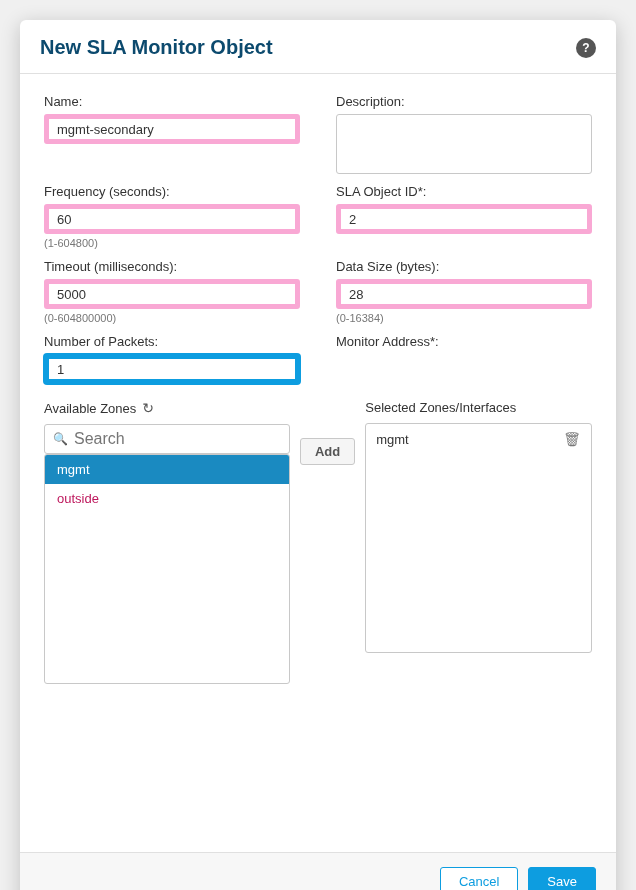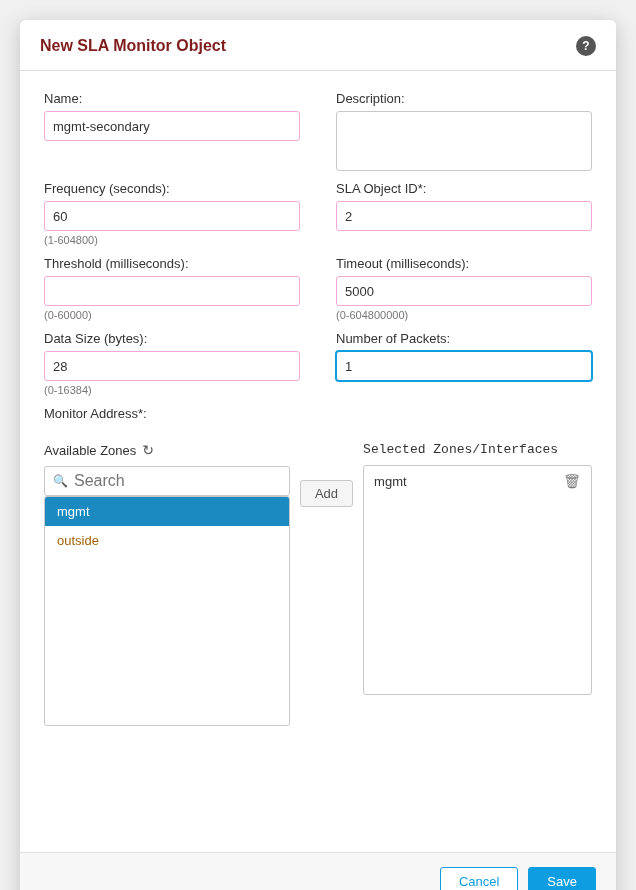--- a/index.html
+++ b/index.html
@@ -30,23 +30,23 @@
 
     .dialog-header {
       display: flex;
       align-items: center;
       justify-content: space-between;
       padding: 16px 20px 14px 20px;
       border-bottom: 1px solid #e0e0e0;
     }
 
     .dialog-title {
-      font-size: 16px;
+      font-size: 20px;
       font-weight: 600;
-      color: #7f1d1d;
+      color: #0c4a6e;
     }
 
     .help-icon {
       width: 20px;
       height: 20px;
       border-radius: 50%;
       background: #555;
       color: #fff;
       display: flex;
       align-items: center;
@@ -85,21 +85,21 @@
 
     .form-hint {
       font-size: 11px;
       color: #777;
       margin-top: 3px;
     }
 
     .form-input {
       width: 100%;
       height: 30px;
-      border: 1px solid #f9a8d4;
+      border: 5px solid #f9a8d4;
       border-radius: 3px;
       padding: 4px 8px;
       font-size: 13px;
       color: #333;
       outline: none;
       background: #fff;
     }
 
     .form-input.active {
       border-color: #0d9de0;
@@ -183,21 +183,21 @@
       border: 1px solid #c8c8c8;
       border-radius: 3px;
       height: 230px;
       overflow-y: auto;
       background: #fff;
     }
 
     .zone-item {
       padding: 7px 12px;
       cursor: pointer;
-      color: #a16207;
+      color: #be185d;
     }
 
     .zone-item.selected {
       background: #1a8ac1;
       color: #fff;
     }
 
     .add-btn-container {
       display: flex;
       align-items: center;
@@ -206,28 +206,28 @@
     }
 
     .add-btn {
       padding: 5px 14px;
       border: 1px solid #c8c8c8;
       border-radius: 3px;
       background: #f5f5f5;
       color: #555;
       cursor: pointer;
       font-size: 13px;
+      font-weight: bold;
     }
 
     .selected-zones-label {
       font-size: 13px;
       color: #333;
       margin-bottom: 8px;
       font-weight: 400;
-      font-family: Liberation Mono, monospace;
     }
 
     .selected-zones-list {
       border: 1px solid #c8c8c8;
       border-radius: 3px;
       height: 230px;
       overflow-y: auto;
       background: #fff;
     }
 
@@ -303,25 +303,20 @@
         <label class="form-label">Frequency (seconds):</label>
         <input class="form-input" type="text" value="60" style="">
         <span class="form-hint">(1-604800)</span>
       </div>
 
       <div class="form-group">
         <label class="form-label">SLA Object ID*:</label>
         <input class="form-input" type="text" value="2" style="">
       </div>
 
-      <div class="form-group">
-        <label class="form-label">Threshold (milliseconds):</label>
-        <input class="form-input" type="text" value="" style="">
-        <span class="form-hint">(0-60000)</span>
-      </div>
 
       <div class="form-group">
         <label class="form-label">Timeout (milliseconds):</label>
         <input class="form-input" type="text" value="5000" style="">
         <span class="form-hint">(0-604800000)</span>
       </div>
 
       <div class="form-group">
         <label class="form-label">Data Size (bytes):</label>
         <input class="form-input" type="text" value="28" style="">

